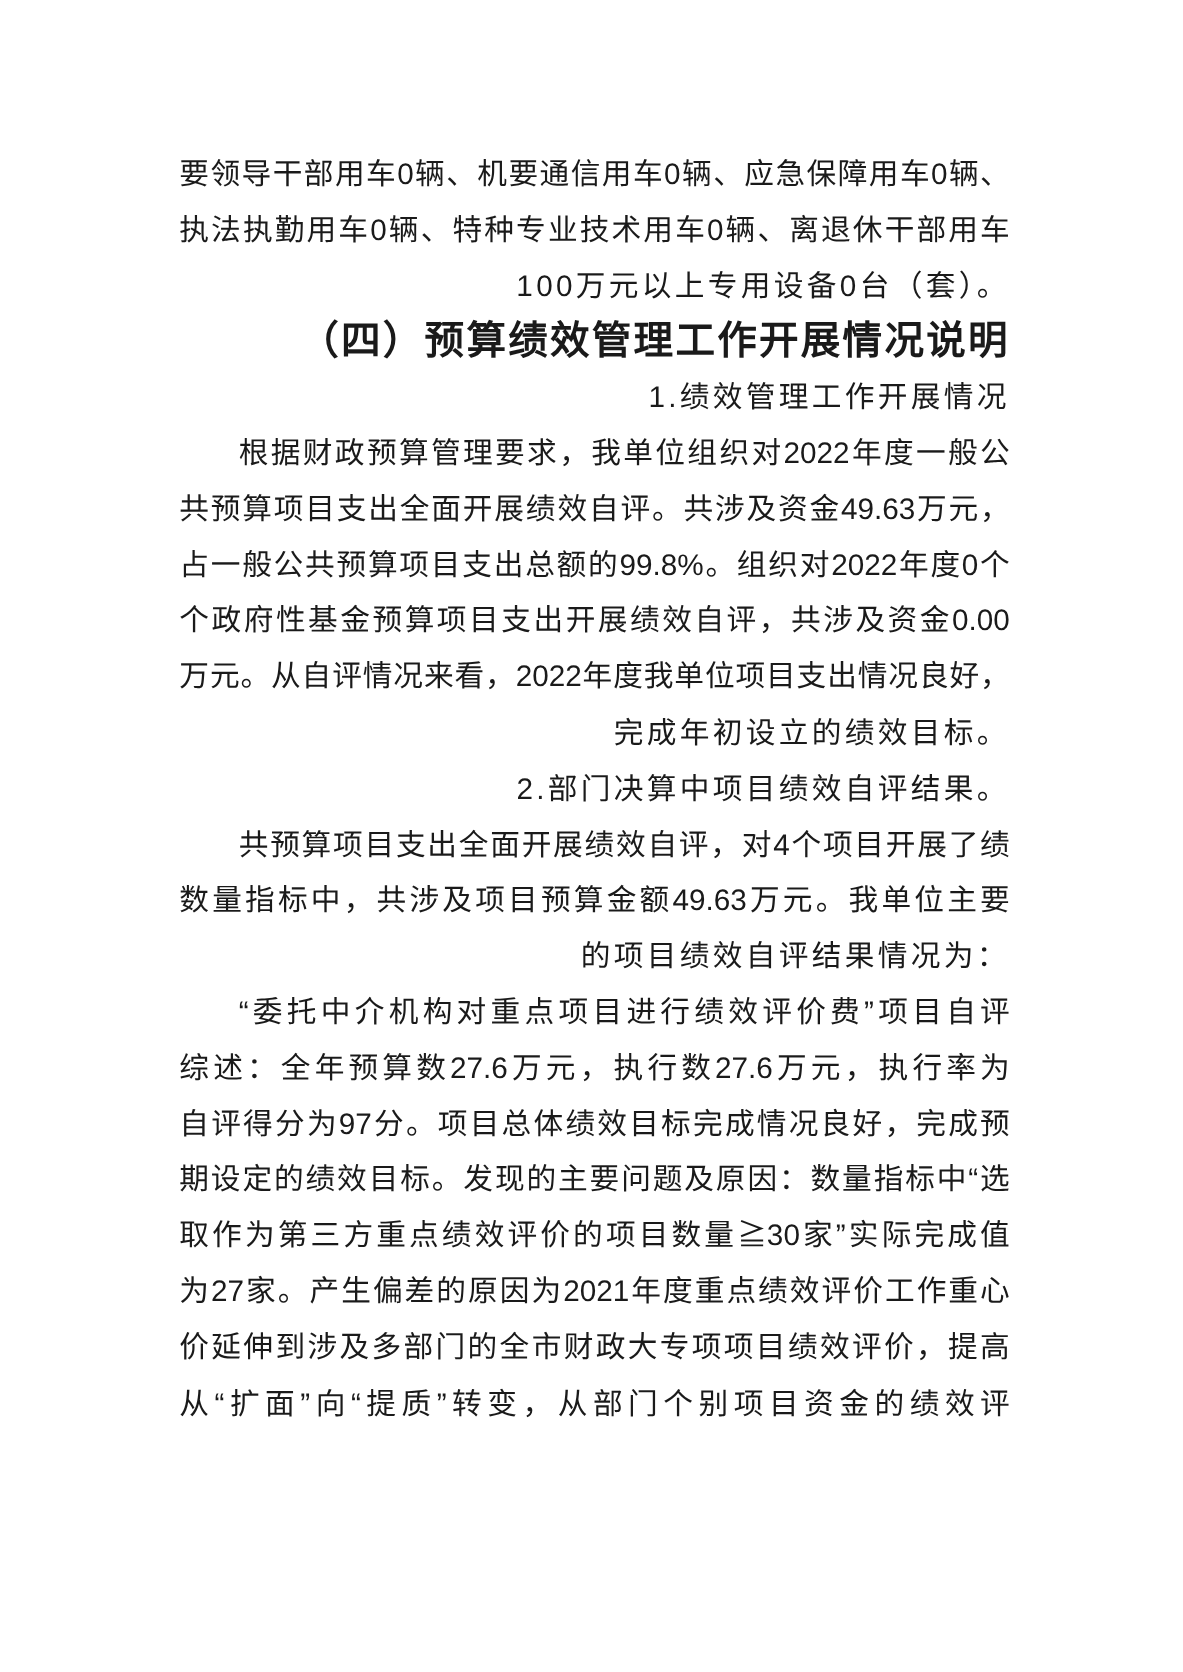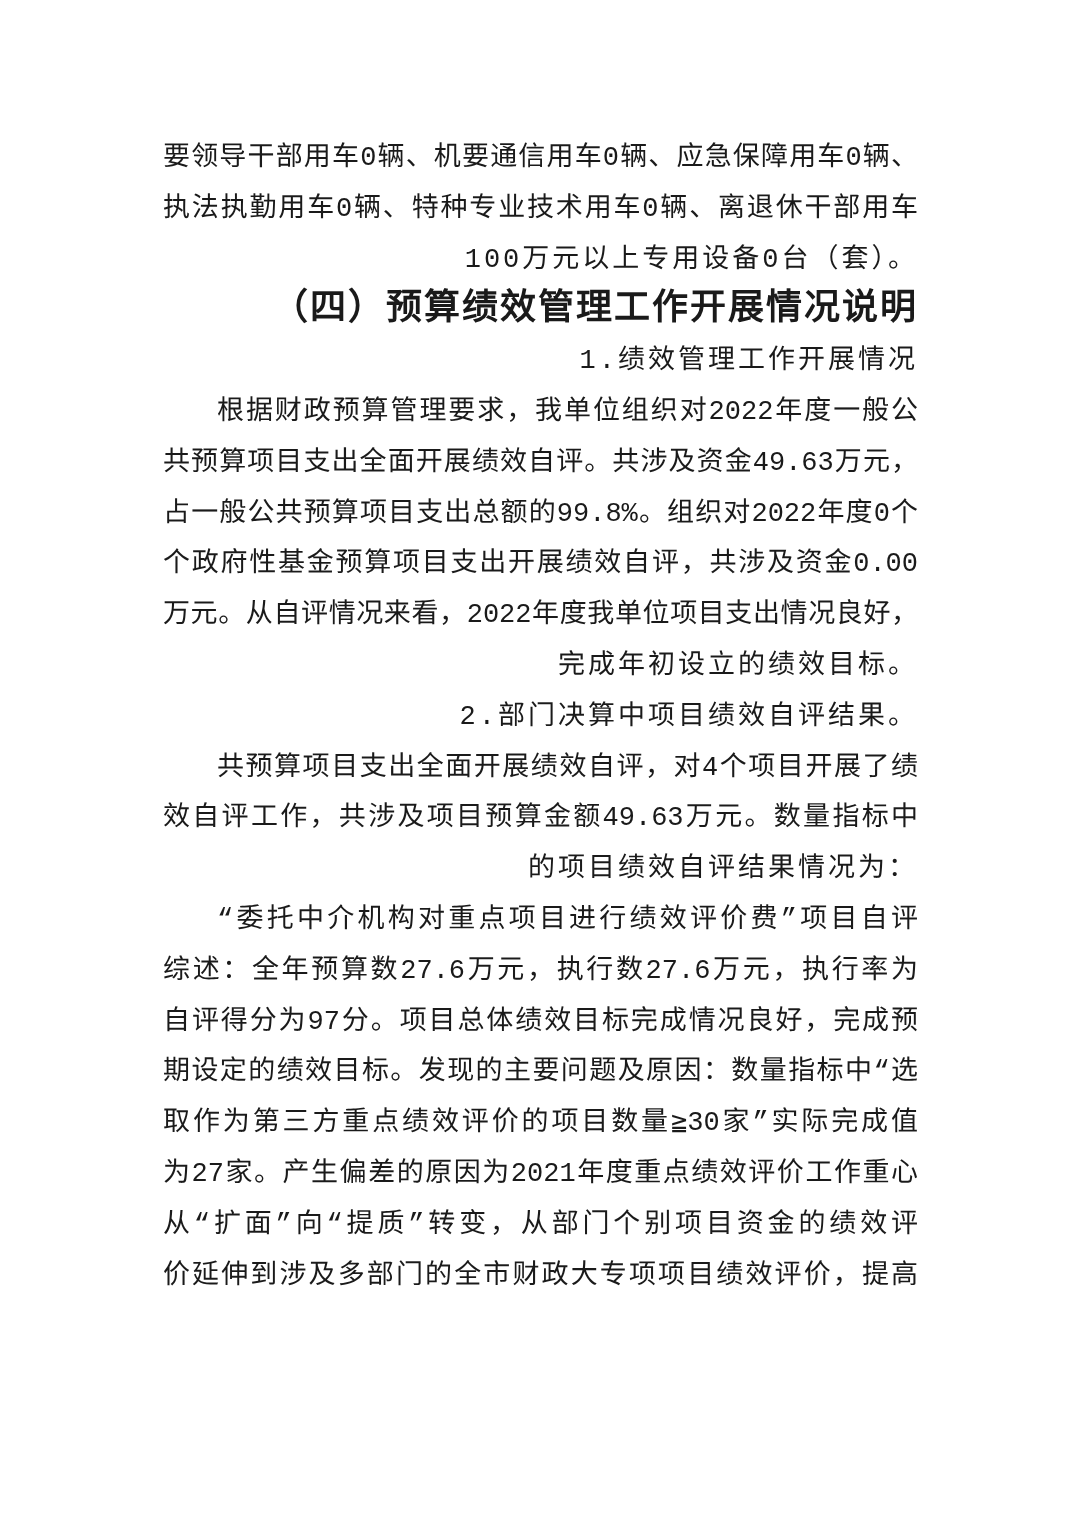--- a/index.html
+++ b/index.html
@@ -5,21 +5,21 @@
   html, body {
     margin: 0;
     padding: 0;
     background: #ffffff;
   }
   .page {
     position: relative;
     width: 1075px;
     height: 1520px;
     background: #ffffff;
-    font-family: Liberation Mono, monospace;
+    font-family: Liberation Sans, sans-serif;
     color: #1a1a1a;
     overflow: hidden;
   }
   .doc-body {
     position: absolute;
     left: 163px;
     top: 133px;
     width: 755px;
   }
   .para {
@@ -73,27 +73,27 @@
         <div class="line justify">占一般公共预算项目支出总额的99.8%。组织对2022年度0个</div>
         <div class="line justify">个政府性基金预算项目支出开展绩效自评，共涉及资金0.00</div>
         <div class="line justify">万元。从自评情况来看，2022年度我单位项目支出情况良好，</div>
         <div class="line">完成年初设立的绩效目标。</div>
       </div>
       <div class="para body">
         <div class="line indent">2.部门决算中项目绩效自评结果。</div>
       </div>
       <div class="para body">
         <div class="line justify indent">共预算项目支出全面开展绩效自评，对4个项目开展了绩</div>
-        <div class="line justify">效自评工作，共涉及项目预算金额49.63万元。数量指标中</div>
+        <div class="line justify">数量指标中，共涉及项目预算金额49.63万元。我单位主要</div>
         <div class="line">的项目绩效自评结果情况为：</div>
       </div>
       <div class="para body">
         <div class="line justify indent">“委托中介机构对重点项目进行绩效评价费”项目自评</div>
         <div class="line justify">综述：全年预算数27.6万元，执行数27.6万元，执行率为100%，</div>
         <div class="line justify">自评得分为97分。项目总体绩效目标完成情况良好，完成预</div>
         <div class="line justify">期设定的绩效目标。发现的主要问题及原因：数量指标中“选</div>
         <div class="line justify">取作为第三方重点绩效评价的项目数量≧30家”实际完成值</div>
         <div class="line justify">为27家。产生偏差的原因为2021年度重点绩效评价工作重心</div>
+        <div class="line justify">价延伸到涉及多部门的全市财政大专项项目绩效评价，提高</div>
         <div class="line justify">从“扩面”向“提质”转变，从部门个别项目资金的绩效评</div>
-        <div class="line justify">价延伸到涉及多部门的全市财政大专项项目绩效评价，提高</div>
       </div>
     </div>
 </div>
 
 </body></html>

